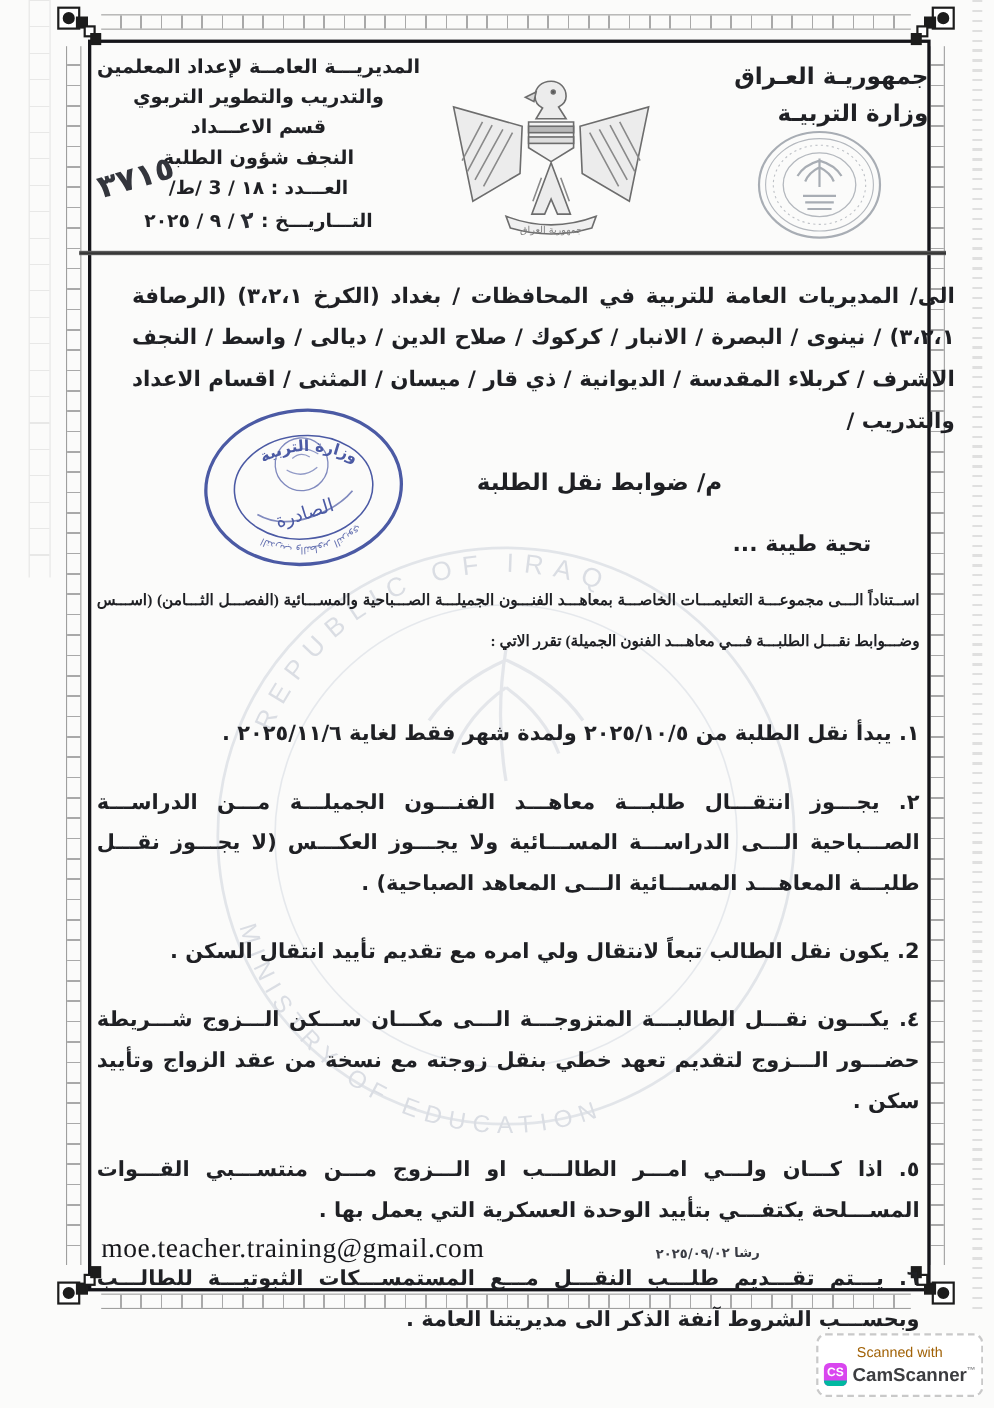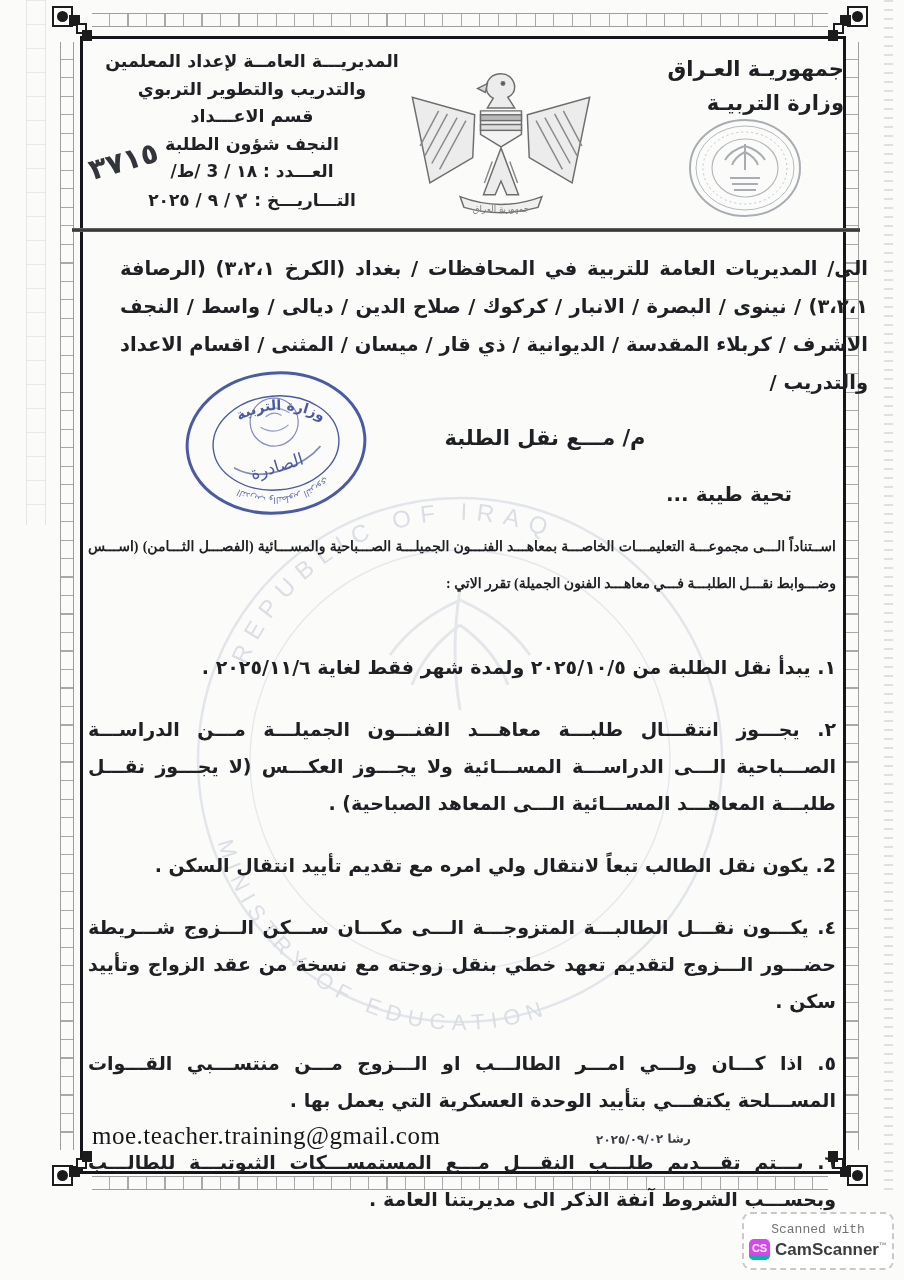--- a/index.html
+++ b/index.html
@@ -17,21 +17,21 @@
   .edge-strip-left{position:absolute;left:26px;top:0;width:18px;height:525px;opacity:.65;
      border-left:1px solid #d9d9d9;border-right:1px solid #d9d9d9;
      background:repeating-linear-gradient(180deg,#dedede 0 1px,transparent 1px 24px);}
   .edge-strip-right{position:absolute;left:884px;top:0;width:9px;height:1190px;opacity:.55;
      background:repeating-linear-gradient(180deg,#c9c9c9 0 2px,transparent 2px 9px);}
   .divider{position:absolute;left:72px;top:228px;width:788px;height:4px;
            background:linear-gradient(180deg,#6a6a6a,#2e2e2e 55%,#6a6a6a);}
   
   .hdr-right{position:absolute;left:628px;top:52px;width:216px;
              font-weight:700;font-size:21px;line-height:34px;}
-  .hdr-left{position:absolute;left:98px;top:48px;width:308px;text-align:center;
+  .hdr-left{position:absolute;left:81px;top:48px;width:308px;text-align:center;
             font-weight:700;font-size:17.5px;line-height:27.5px;}
   .hdr-left .numline{font-size:17px;letter-spacing:.5px;}
   .hw{font-weight:700;color:#2a2c33;}
   .hw-number{position:absolute;left:88px;top:144px;font-size:29px;letter-spacing:5px;
              transform:rotate(-16deg);color:#33353c;font-weight:700;}
   .hw-day{display:inline-block;transform:rotate(-10deg) translateY(1px);font-size:20px;}
   .seal-gray{position:absolute;left:686px;top:116px;opacity:.85;}
   .emblem{position:absolute;left:408px;top:68px;}
   
   .addr{position:absolute;left:88px;top:250px;width:748px;font-weight:700;font-size:19.5px;
@@ -52,21 +52,21 @@
   .watermark{position:absolute;left:150px;top:420px;opacity:.3;pointer-events:none;}
   
   .email{position:absolute;left:92px;top:1122px;font-family:"Liberation Serif","DejaVu Serif",serif;
          font-size:25px;color:#17181c;letter-spacing:.5px;}
   .footer-note{position:absolute;left:596px;top:1132px;width:120px;text-align:left;
                font-size:12px;font-weight:700;color:#3a3c44;transform:rotate(-1deg);}
   
   .cs-card{position:absolute;left:742px;top:1212px;width:148px;height:54px;background:#ffffff;
            border:2px dashed #c9c9c9;border-radius:9px;display:flex;flex-direction:column;
            align-items:center;justify-content:center;gap:2px;font-family:"Liberation Sans",sans-serif;}
-  .cs-line1{font-size:13px;color:#737373;font-family:Liberation Mono, monospace;}
+  .cs-line1{font-size:13px;color:#a16207;}
   .cs-line2{display:flex;align-items:center;gap:5px;}
   .cs-badge{position:relative;width:21px;height:21px;background:#d946ef;border-radius:5px;
             display:flex;align-items:center;justify-content:center;overflow:hidden;}
   .cs-teal{position:absolute;left:0;bottom:0;width:100%;height:5px;background:#00b9a0;}
   .cs-letters{position:relative;color:#fff;font-size:11px;font-weight:700;z-index:1;margin-top:-3px;
               font-family:"Liberation Sans",sans-serif;}
   .cs-brand{font-size:17px;font-weight:700;color:#3c3d40;}
   .cs-tm{font-size:8px;color:#8f9092;vertical-align:super;}
 </style>
 </head>
@@ -208,21 +208,21 @@
     </g>
     <text font-size="14" font-weight="bold" fill="#3e4e9e" font-family="DejaVu Sans, sans-serif">
       <textPath href="#stTop" startOffset="30%">وزارة التربية</textPath>
     </text>
     <text font-size="9" fill="#3e4e9e" font-family="DejaVu Sans, sans-serif" opacity=".85">
       <textPath href="#stBot" startOffset="18%">التدريب والتطوير التربوي</textPath>
     </text>
     <text x="96" y="104" text-anchor="middle" font-size="17" fill="#3e4e9e" font-family="DejaVu Sans, sans-serif" transform="rotate(-12 96 104)">الصادرة</text>
   </svg>
 
-  <div class="subject" dir="rtl">م/ مـــع نقل الطلبة</div>
+  <div class="subject" dir="rtl">م/ ضوابط نقل الطلبة</div>
   <div class="greeting" dir="rtl">تحية طيبة ...</div>
 
   <div class="intro" dir="rtl">اســتناداً الـــى مجموعـــة التعليمـــات الخاصـــة بمعاهـــد الفنـــون الجميلـــة الصـــباحية والمســـائية (الفصـــل الثـــامن) (اســـس وضـــوابط نقـــل الطلبـــة فـــي معاهـــد الفنون الجميلة) تقرر الاتي :</div>
 
   <div class="items" dir="rtl">
     <p>١. يبدأ نقل الطلبة من ٢٠٢٥/١٠/٥  ولمدة شهر فقط لغاية ٢٠٢٥/١١/٦ .</p>
     <p>٢. يجـــوز انتقـــال طلبـــة معاهـــد الفنـــون الجميلـــة مـــن الدراســـة الصـــباحية الـــى الدراســـة المســـائية ولا يجـــوز العكـــس (لا يجـــوز نقـــل طلبـــة المعاهـــد المســـائية الـــى المعاهد الصباحية) .</p>
     <p>2. يكون نقل الطالب تبعاً لانتقال ولي امره مع تقديم تأييد انتقال السكن .</p>
     <p>٤. يكـــون نقـــل الطالبـــة المتزوجـــة الـــى مكـــان ســـكن الـــزوج شـــريطة حضـــور الـــزوج لتقديم تعهد خطي بنقل زوجته مع نسخة من عقد الزواج وتأييد سكن .</p>
     <p>٥. اذا كـــان ولـــي امـــر الطالـــب او الـــزوج مـــن منتســـبي القـــوات المســـلحة يكتفـــي بتأييد الوحدة العسكرية التي يعمل بها .</p>

